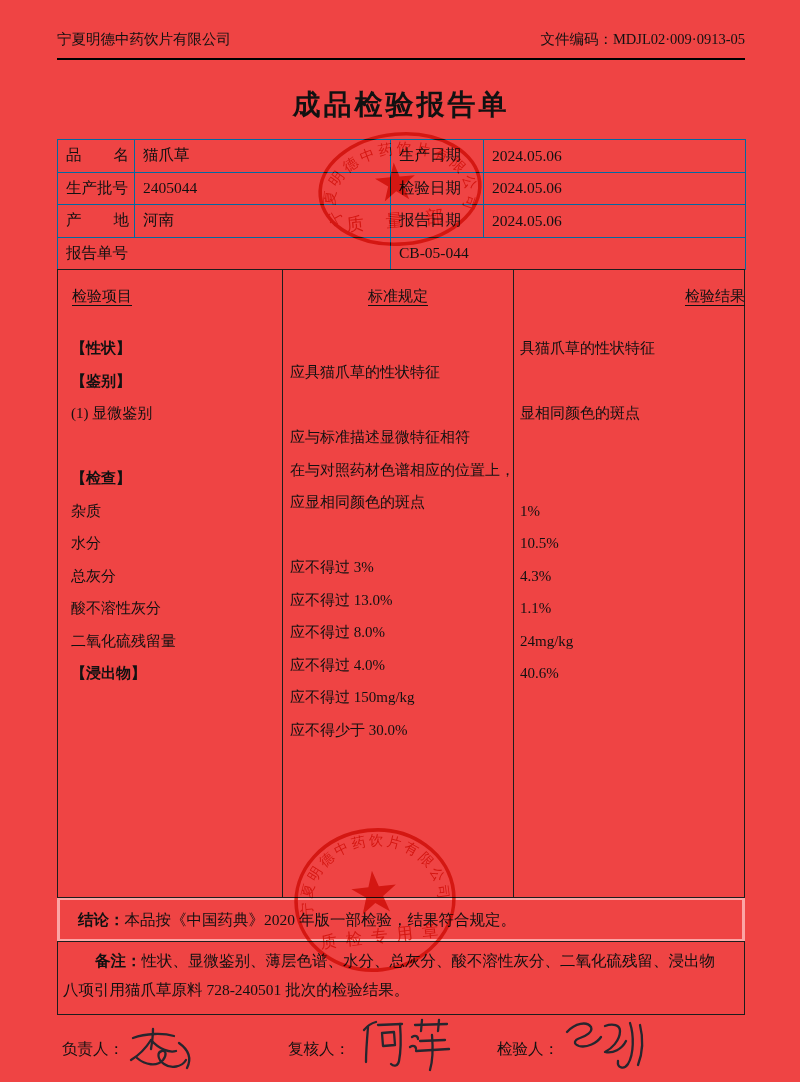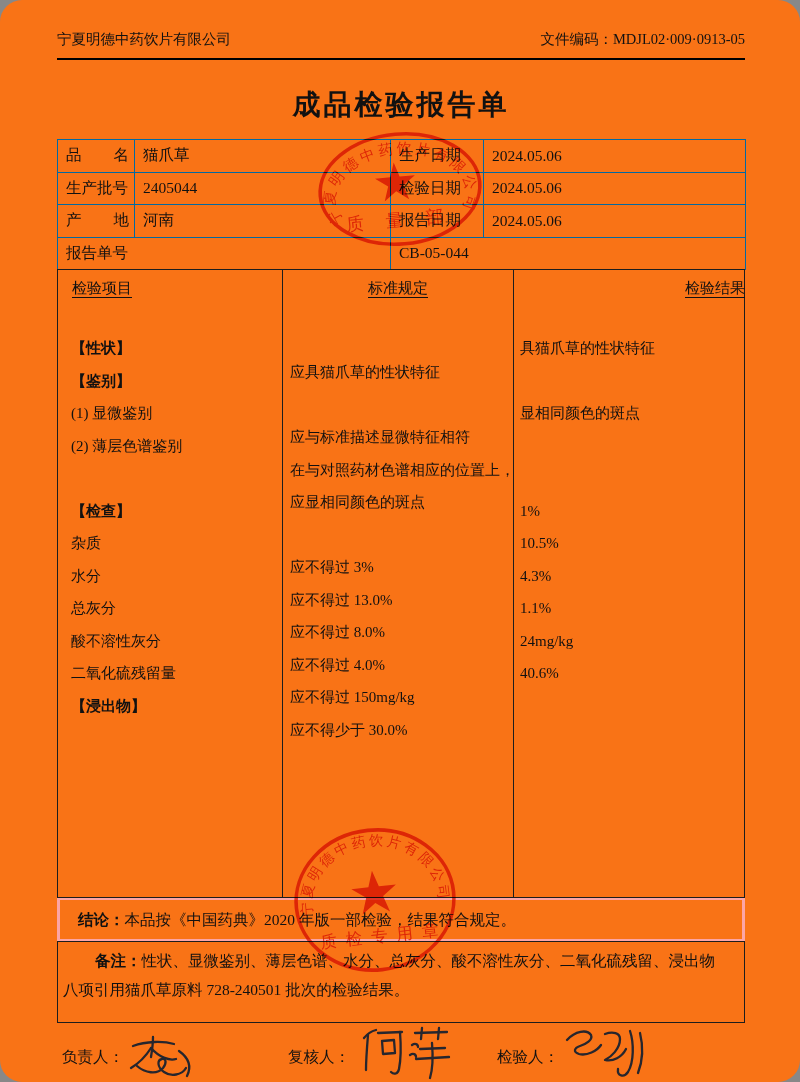--- a/index.html
+++ b/index.html
@@ -1,23 +1,22 @@
 <!DOCTYPE html>
 <html><head>
 <meta charset="utf-8">
 <style>
   html,body{margin:0;padding:0;background:#888;}
   .page{
     position:relative;
     width:800px;height:1082px;
-    background:#f97316;
+    background:#ef4444;
     font-family:"Liberation Serif","DejaVu Serif",serif;
     color:#111;
     overflow:hidden;
-    border-radius:22px;
   }
   .content{position:relative;margin:0 55px 0 57px;width:688px;}
 
   
   .doc-header{
     display:flex;justify-content:space-between;align-items:flex-end;
     padding-top:30px;padding-bottom:9px;
     border-bottom:2px solid #000;
     font-size:14.5px;
   }
@@ -54,41 +53,41 @@
   
   .results{
     position:relative;
     margin-top:-1px;
     height:627px;
     border:1px solid #1d1d1d;
     font-size:15px;
   }
   .vline{position:absolute;top:0;bottom:0;width:1px;background:#1d1d1d;}
   .vl1{left:224px;} .vl2{left:455px;}
-  .rt-head{position:absolute;top:9px;font-size:15px;}
+  .rt-head{position:absolute;top:17px;font-size:15px;}
   .rt-head span{text-decoration:underline;text-underline-offset:4px;}
   .rth-1{left:14px;}
   .rth-2{left:225px;width:230px;text-align:center;}
   .rth-3{left:456px;width:231px;text-align:right;}
   .rt-col{position:absolute;top:62px;white-space:nowrap;}
   .rt-col .line{height:32.5px;line-height:32.5px;}
   .rtc-1{left:13px;width:205px;}
   .rtc-2{left:232px;width:222px;margin-top:24px;}
   .rtc-3{left:462px;width:220px;}
   .strong{font-weight:bold;}
 
   
   .conclusion{
     margin-top:-1px;border:3px solid #fca5a5;
     height:39px;line-height:39px;
     padding-left:18px;font-size:15.5px;white-space:nowrap;
   }
   .remark{
     margin-top:-1px;border:1px solid #1d1d1d;
-    padding:4px 4px 18px 5px;font-size:15.5px;
+    padding:4px 4px 10px 5px;font-size:15.5px;
   }
   .remark .l1{display:block;line-height:29px;text-indent:32px;white-space:nowrap;}
   .remark .l2{display:block;line-height:29px;white-space:nowrap;}
   .lbl-b{font-weight:bold;}
 
   
   .sign-row{position:relative;height:78px;margin-top:2px;font-size:15.5px;}
   .sig-label{position:absolute;top:22px;white-space:nowrap;}
   .sl-1{left:5px;} .sl-2{left:231px;} .sl-3{left:440px;}
   .sig-svg{position:absolute;}
@@ -161,21 +160,20 @@
       <div class="vline vl2"></div>
 
       <div class="rt-head rth-1"><span>检验项目</span></div>
       <div class="rt-head rth-2"><span>标准规定</span></div>
       <div class="rt-head rth-3"><span>检验结果</span></div>
 
       <div class="rt-col rtc-1">
         <div class="line strong">【性状】</div>
         <div class="line strong">【鉴别】</div>
         <div class="line">(1) 显微鉴别</div>
-        <div class="line">(2) 薄层色谱鉴别</div>
         <div class="line"></div>
         <div class="line strong">【检查】</div>
         <div class="line">杂质</div>
         <div class="line">水分</div>
         <div class="line">总灰分</div>
         <div class="line">酸不溶性灰分</div>
         <div class="line">二氧化硫残留量</div>
         <div class="line strong">【浸出物】</div>
       </div>
       <div class="rt-col rtc-2">

